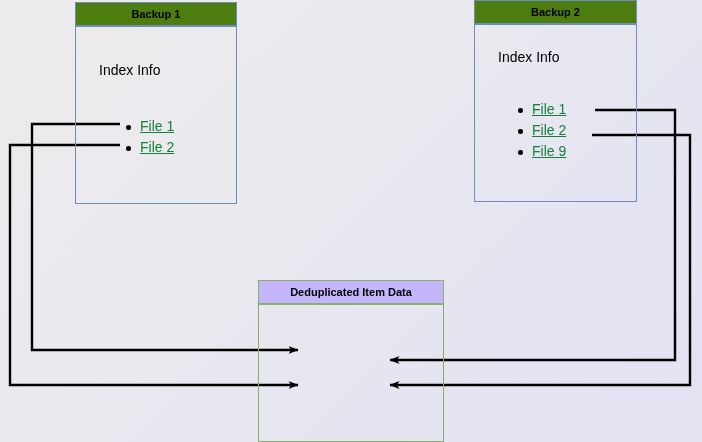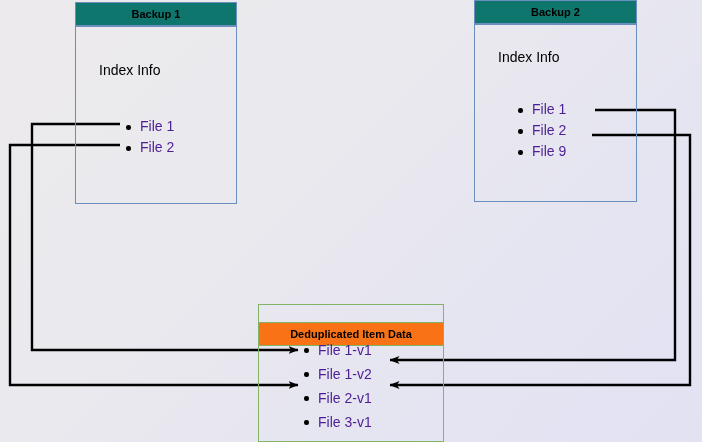--- a/index.html
+++ b/index.html
@@ -43,51 +43,51 @@
     position: absolute;
     left: 0;
     width: 100%;
     box-sizing: border-box;
     background: transparent;
   }
   .box-blue {
     border: 1.4px solid #6c8ebf;
   }
   .hdr-blue {
-    background: #0f766e;
+    background: #4d7c0f;
     border: 1.4px solid #6c8ebf;
   }
   .box-green {
     border: 1.6px solid #82b366;
   }
   .hdr-green {
-    background: #f97316;
+    background: #c4b5fd;
     border: 1.6px solid #82b366;
-    margin-top: 42px;
   }
   .index-label {
     position: absolute;
     font-size: 14px;
     color: #000;
     white-space: nowrap;
   }
   .file-list {
     position: absolute;
     margin: 0;
     padding: 0;
     list-style: none;
   }
   .file-list li {
     position: relative;
     font-size: 14px;
-    color: #4c1d95;
+    color: #15803d;
     white-space: nowrap;
     padding-left: 14px;
     height: 21px;
     line-height: 21px;
+    text-decoration: underline;
   }
   .file-list li::before {
     content: "";
     position: absolute;
     left: 0px;
     top: 9px;
     width: 4.5px;
     height: 4.5px;
     border-radius: 50%;
     background: #000;
@@ -145,19 +145,13 @@
     <li>File 2</li>
     <li>File 9</li>
   </ul>
 </div>
 
 <div class="box" style="left:258px; top:280px; width:186px; height:162px;">
   <div class="box-header hdr-green" style="height:24px;">
     <span>Deduplicated Item Data</span>
   </div>
   <div class="box-body box-green" style="top:24px; height:138px;"></div>
-  <ul class="file-list dedup-list" style="left:46px; top:58px;">
-    <li>File 1-v1</li>
-    <li>File 1-v2</li>
-    <li>File 2-v1</li>
-    <li>File 3-v1</li>
-  </ul>
 </div>
 
 </body></html>

